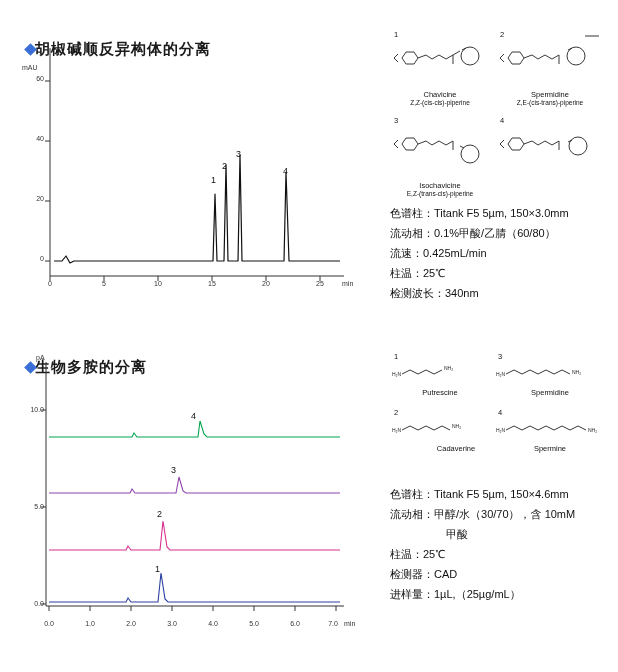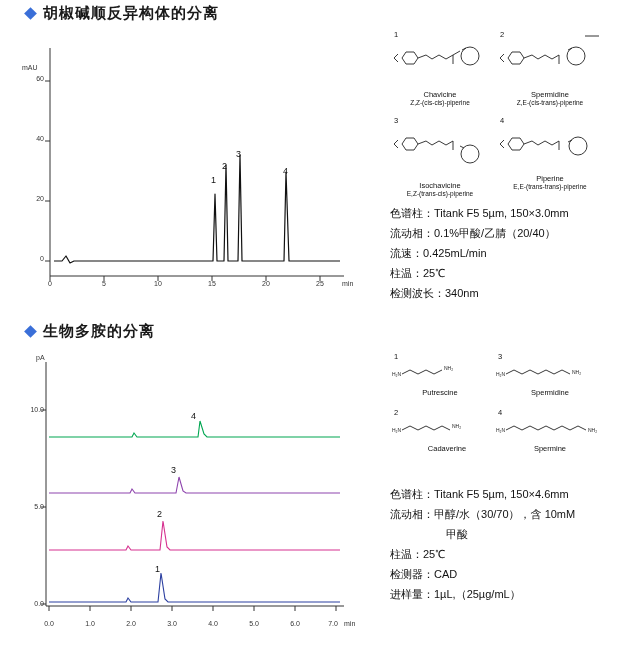--- a/index.html
+++ b/index.html
@@ -1,18 +1,18 @@
 <!DOCTYPE html>
 <html><head>
 <meta charset="utf-8">
 <style>
   html,body{margin:0;padding:0;}
   body{width:618px;height:672px;background:#ffffff;font-family:"Liberation Sans",sans-serif;color:#111;position:relative;overflow:hidden;}
   .section{position:absolute;}
-  .sec-title{display:flex;align-items:center;gap:8px;font-size:15px;font-weight:bold;color:#1a1a1a;letter-spacing:1px;}
+  .sec-title{display:flex;align-items:center;font-size:15px;font-weight:bold;color:#1a1a1a;letter-spacing:1px;margin-top:36px;}
   .diamond{width:9px;height:9px;background:#3a6fd8;transform:rotate(45deg);display:inline-block;}
   .chart-wrap{position:absolute;}
   .ticklbl{position:absolute;font-size:7px;color:#333;text-align:center;}
   .ylbl{position:absolute;font-size:7px;color:#333;text-align:right;}
   .unit{position:absolute;font-size:7px;color:#333;}
   .peaklbl{position:absolute;font-size:9px;color:#111;}
   .info{position:absolute;font-size:11px;color:#111;line-height:20px;}
   .info div{white-space:nowrap;}
   .struct-box{position:absolute;border:0;}
   .struct-cell{position:absolute;font-size:7px;color:#111;text-align:center;}
@@ -123,29 +123,25 @@
     <div class="struct-sub">Z,Z-(cis-cis)-piperine</div>
   </div>
   <div class="struct-cell" style="left:104px;top:62px;width:112px;">
     <div class="struct-name">Spermidine</div>
     <div class="struct-sub">Z,E-(cis-trans)-piperine</div>
   </div>
   <div class="struct-cell" style="left:0px;top:153px;width:100px;">
     <div class="struct-name">Isochavicine</div>
     <div class="struct-sub">E,Z-(trans-cis)-piperine</div>
   </div>
-  <div class="struct-cell" style="left:104px;top:146px;width:112px;">
-    <div class="struct-name">Piperine</div>
-    <div class="struct-sub">E,E-(trans-trans)-piperine</div>
-  </div>
 </div>
 
 <div class="info" style="left:390px;top:203px;width:220px;">
   <div>色谱柱：Titank F5 5µm, 150×3.0mm</div>
-  <div>流动相：0.1%甲酸/乙腈（20/40）</div>
+  <div>流动相：0.1%甲酸/乙腈（60/80）</div>
   <div>流速：0.425mL/min</div>
   <div>柱温：25℃</div>
   <div>检测波长：340nm</div>
 </div>
 
 <div class="section" style="left:26px;top:322px;">
   <div class="sec-title">
     <span class="diamond"></span>
     <span>生物多胺的分离</span>
   </div>
@@ -232,21 +228,21 @@
       <text x="198" y="80">NH₂</text>
     </g>
   </svg>
 
   <div class="struct-cell" style="left:0px;top:36px;width:100px;">
     <div class="struct-name">Putrescine</div>
   </div>
   <div class="struct-cell" style="left:104px;top:36px;width:112px;">
     <div class="struct-name">Spermidine</div>
   </div>
-  <div class="struct-cell" style="left:7px;top:92px;width:100px;">
+  <div class="struct-cell" style="left:16px;top:92px;width:100px;">
     <div class="struct-name">Cadaverine</div>
   </div>
   <div class="struct-cell" style="left:104px;top:92px;width:112px;">
     <div class="struct-name">Spermine</div>
   </div>
 </div>
 
 <div class="info" style="left:390px;top:484px;width:224px;">
   <div>色谱柱：Titank F5 5µm, 150×4.6mm</div>
   <div>流动相：甲醇/水（30/70），含 10mM</div>

